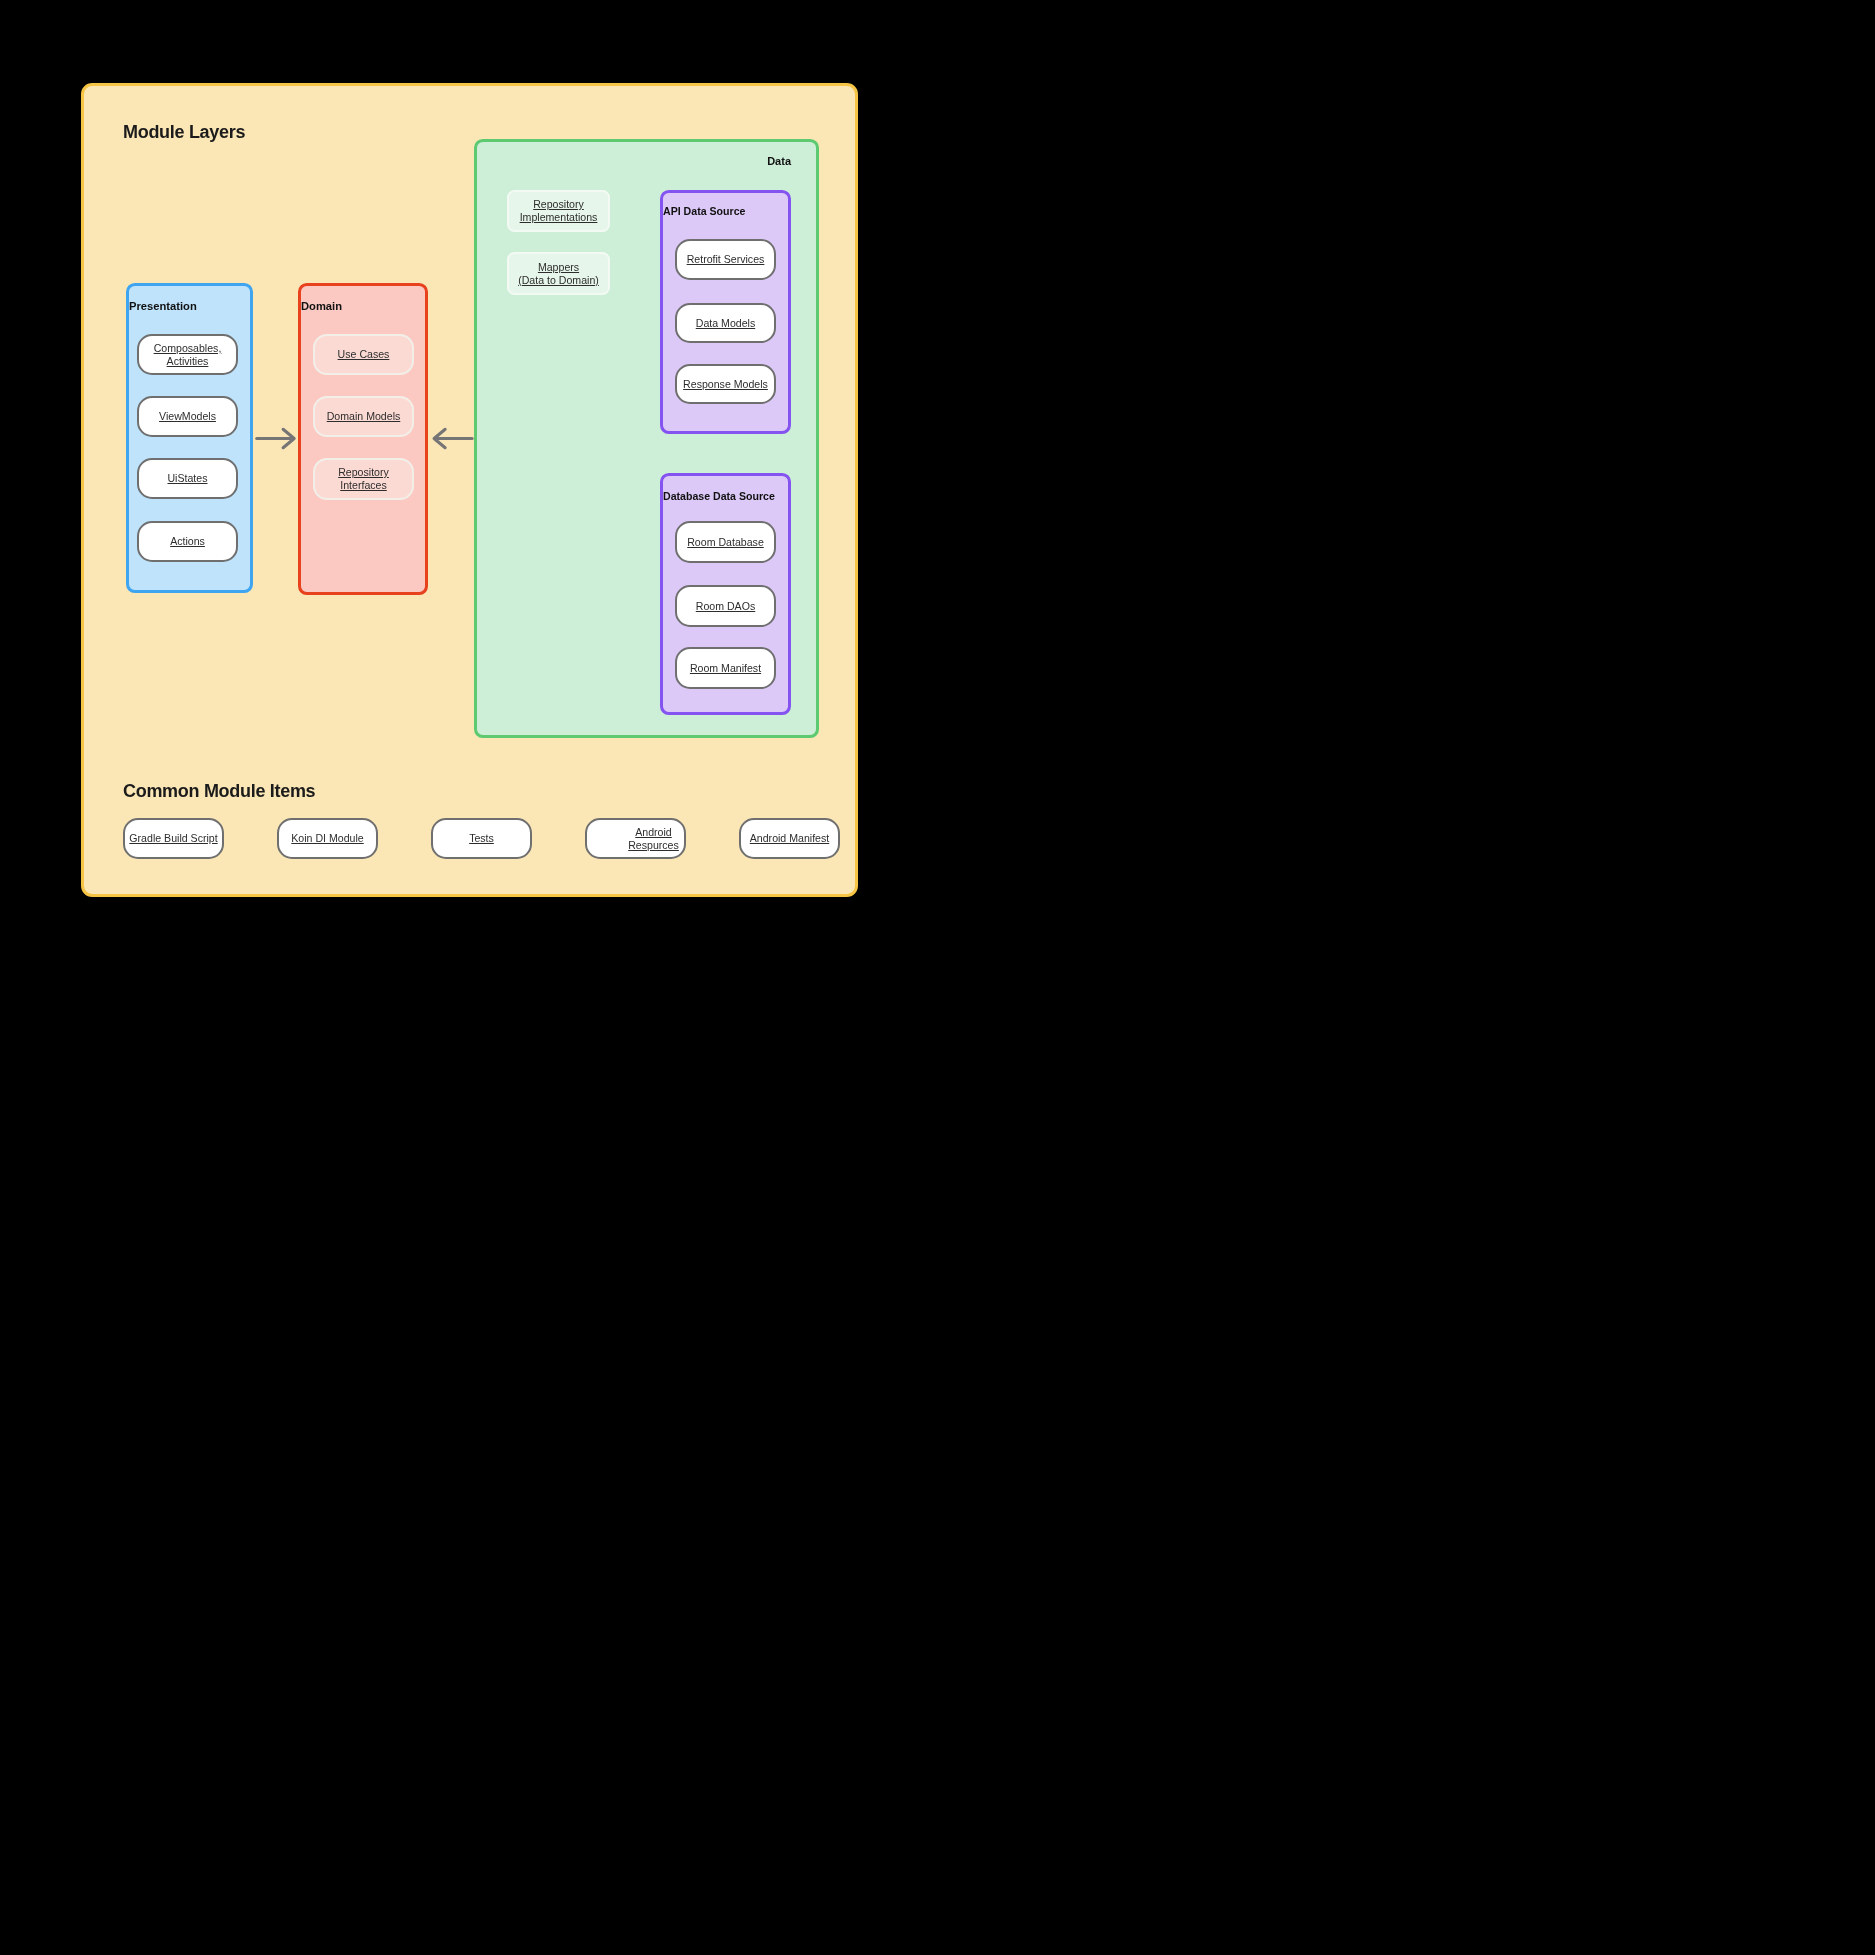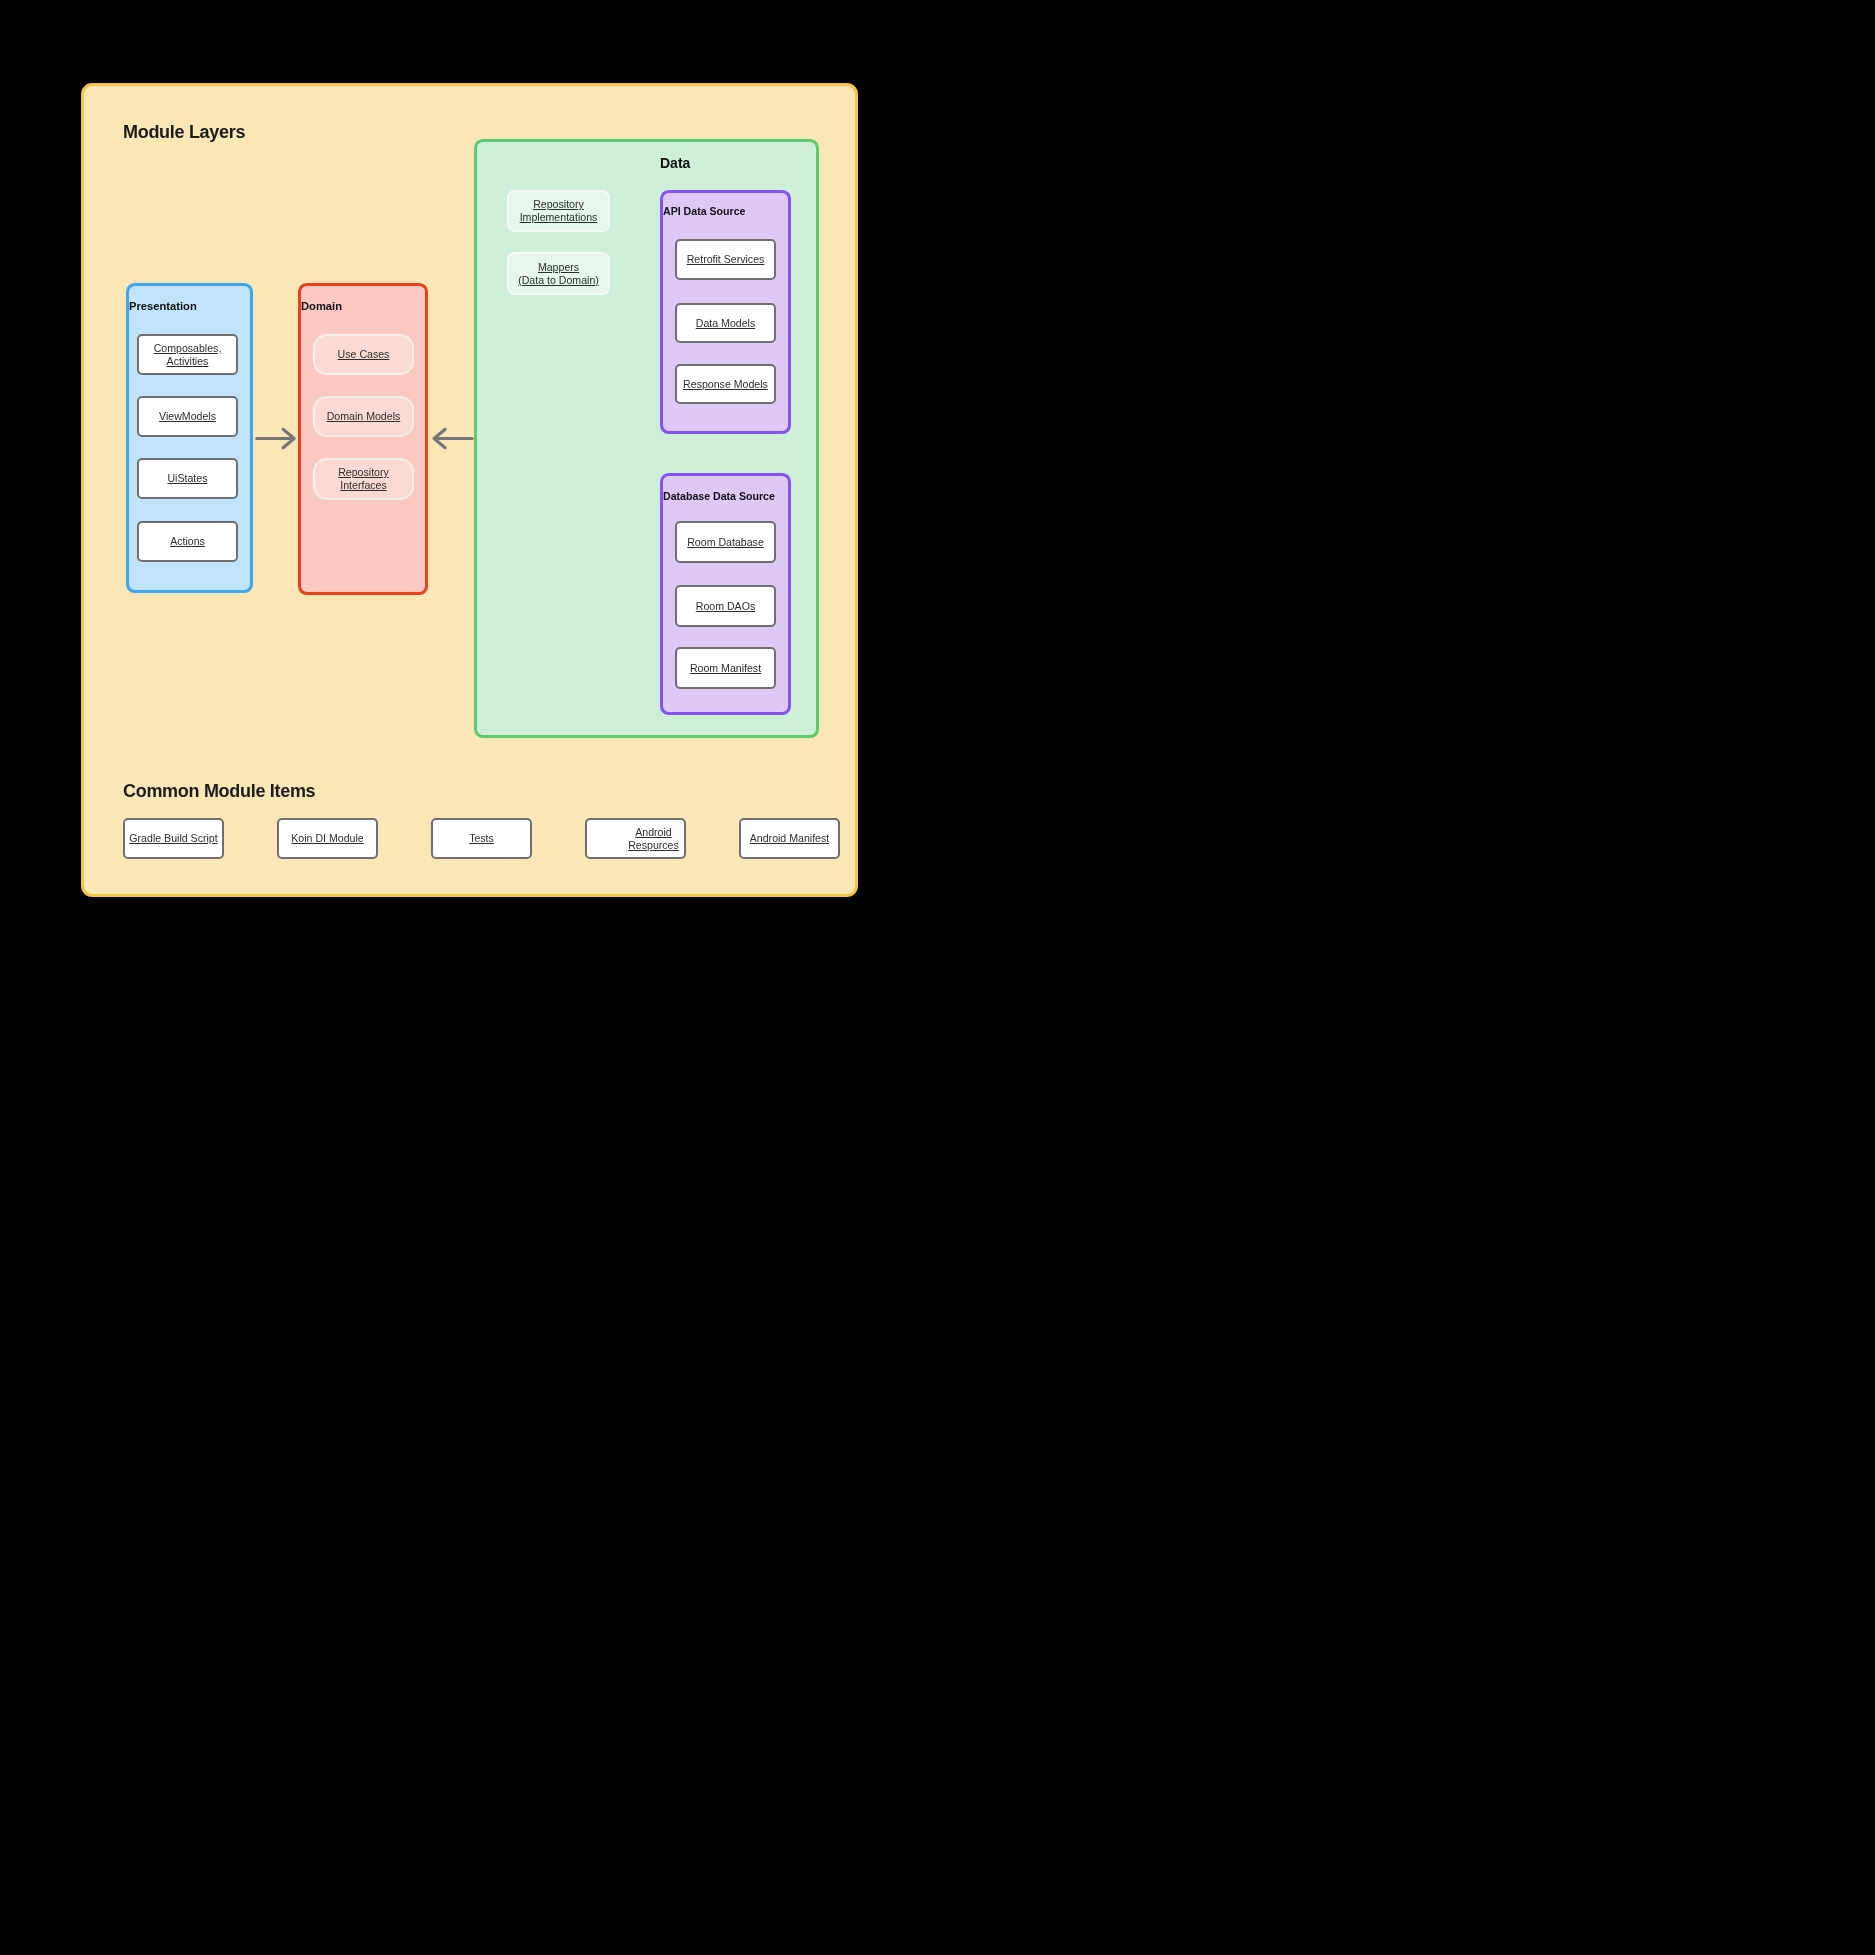--- a/index.html
+++ b/index.html
@@ -30,29 +30,29 @@
   .group--api{left:660px;top:190px;width:131px;height:244px;}
   .group--db{left:660px;top:473px;width:131px;height:242px;}
 
   .group-title{
     position:absolute;left:0;right:0;text-align:left;
     font-weight:700;color:#111;font-size:11.2px;
   }
   .group-title--sub{font-size:10.6px;}
 
   .data-title{
-    position:absolute;left:660px;top:155px;width:131px;text-align:left;
-    font-weight:700;color:#111;font-size:14px;
+    position:absolute;left:660px;top:155px;width:131px;text-align:right;
+    font-weight:700;color:#111;font-size:11px;
   }
 
   .node{
     position:absolute;box-sizing:border-box;
     display:flex;flex-direction:column;align-items:center;justify-content:center;
     text-align:center;font-size:10.6px;color:#2d2d2d;line-height:1.22;
-    background:#ffffff;border:2.5px solid #6F6F6F;border-radius:5px;
+    background:#ffffff;border:2.5px solid #6F6F6F;border-radius:15px;
   }
   .node span{display:block;text-decoration:underline;}
   .node--pink{background:#FCDAD4;border:2.5px solid #F2EFE8;border-radius:14px;}
   .node--green{background:#E7F6EA;border:2.5px solid #F3FAF4;border-radius:7.5px;}
 
   .arrow{position:absolute;}
 </style>
 </head>
 <body>
 

